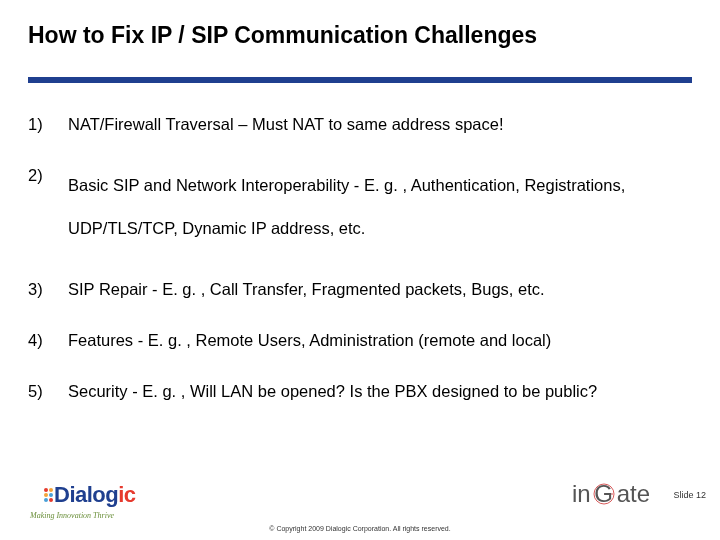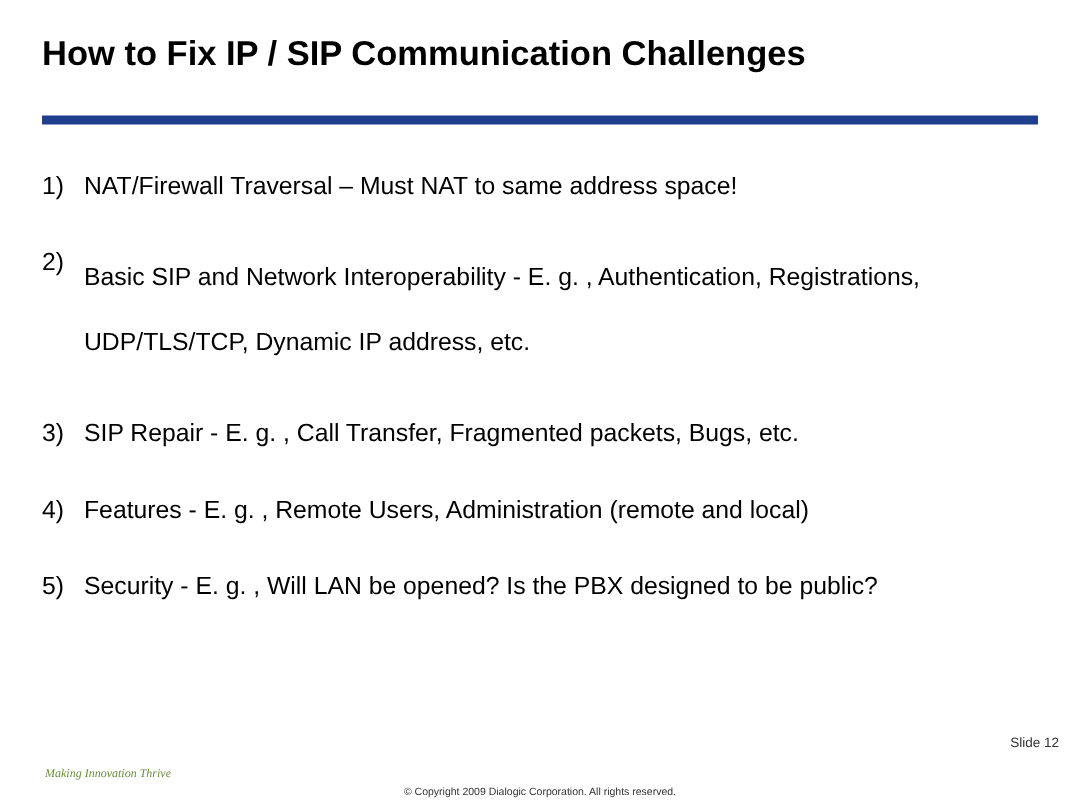--- a/index.html
+++ b/index.html
@@ -36,20 +36,21 @@
   }
   .item {
     display: flex;
     margin-bottom: 28px;
   }
   .item .num {
     min-width: 28px;
   }
   .item .txt {
     flex: 1;
+    margin-left: 12px;
   }
   .item2 .txt { line-height: 2.6; }
   .footer {
     position: absolute;
     left: 0;
     right: 0;
     bottom: 0;
     height: 74px;
   }
   .logo-dialogic {
@@ -149,19 +150,45 @@
       <div class="num">4)</div>
       <div class="txt">Features - E. g. , Remote Users, Administration (remote and local)</div>
     </div>
     <div class="item">
       <div class="num">5)</div>
       <div class="txt">Security - E. g. , Will LAN be opened? Is the PBX designed to be public?</div>
     </div>
   </div>
 
   <div class="footer">
+    <div class="logo-dialogic">
+      <div class="dot-stack">
+        <span class="d1"></span>
+          <span class="d2"></span>
+          <span class="d3"></span>
+      </div>
+      <div class="dot-stack">
+        <span class="d2"></span>
+          <span class="d3"></span>
+          <span class="d1"></span>
+      </div>
+      <div class="dialogic-word">
+        <span>Dialog</span><span class="red">ic</span>
+      </div>
+    </div>
     <div class="tagline">Making Innovation Thrive</div>
 
+    <div class="ingate">
+      <span>in</span>
+      <span class="gmark">
+        <svg width="22" height="22" viewBox="0 0 22 22">
+          <circle cx="11" cy="11" r="10" fill="none" stroke="#d85a5a" stroke-width="1"></circle>
+          <line x1="11" y1="11" x2="20" y2="11" stroke="#d85a5a" stroke-width="1"></line>
+        </svg>
+        <span class="glet">G</span>
+      </span>
+      <span>ate</span>
+    </div>
 
     <div class="slide-num">Slide 12</div>
     <div class="copyright">© Copyright 2009 Dialogic Corporation. All rights reserved.</div>
   </div>
 </div>
 
 </body></html>

